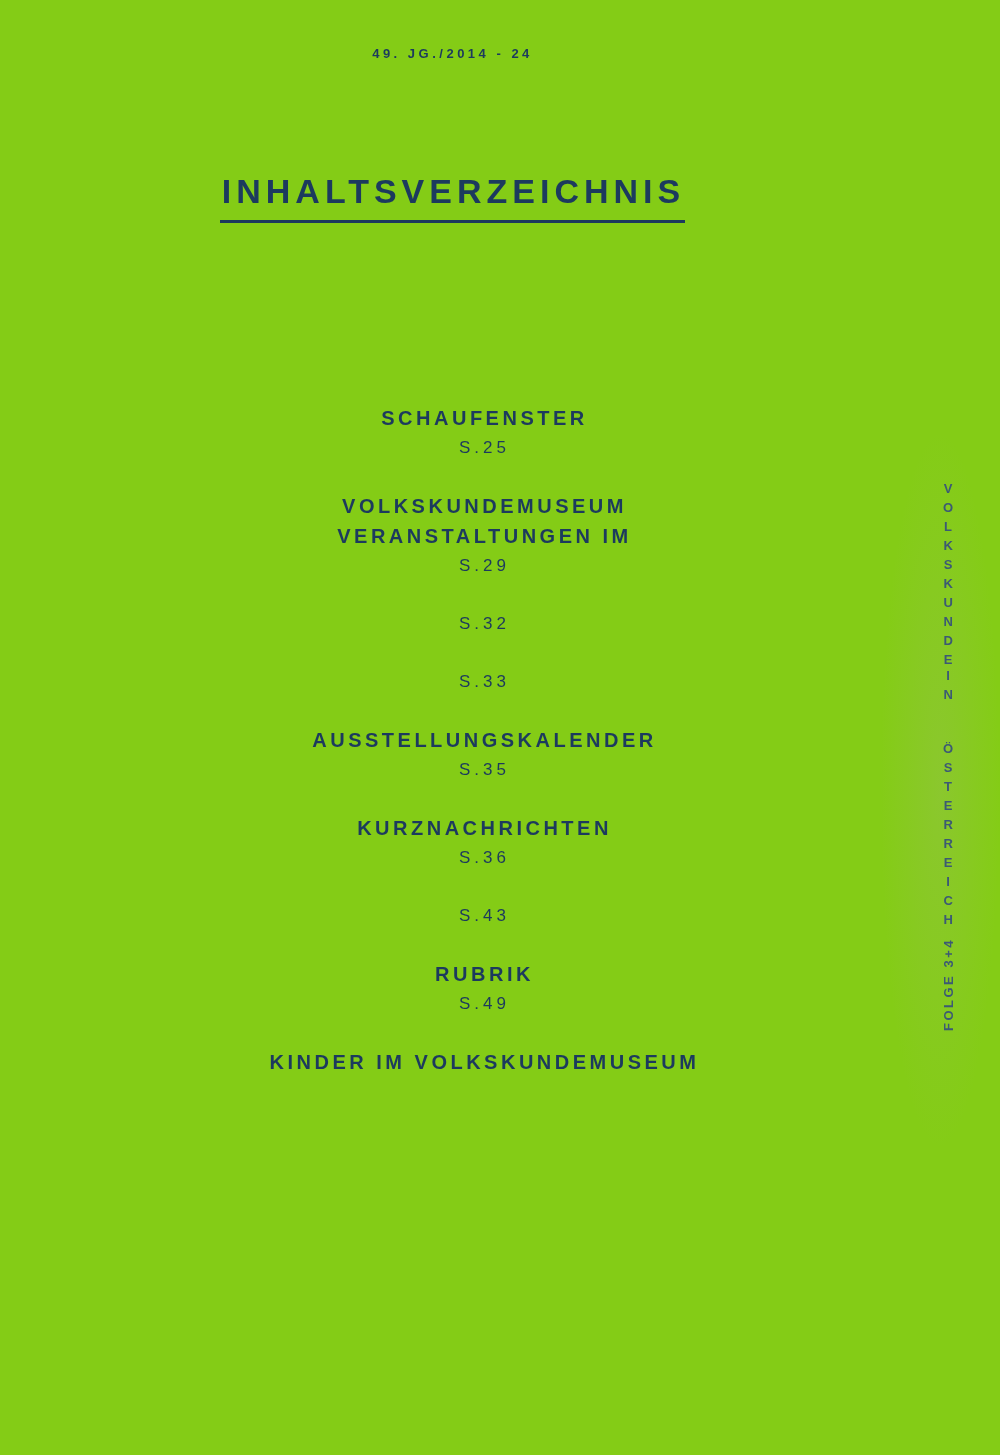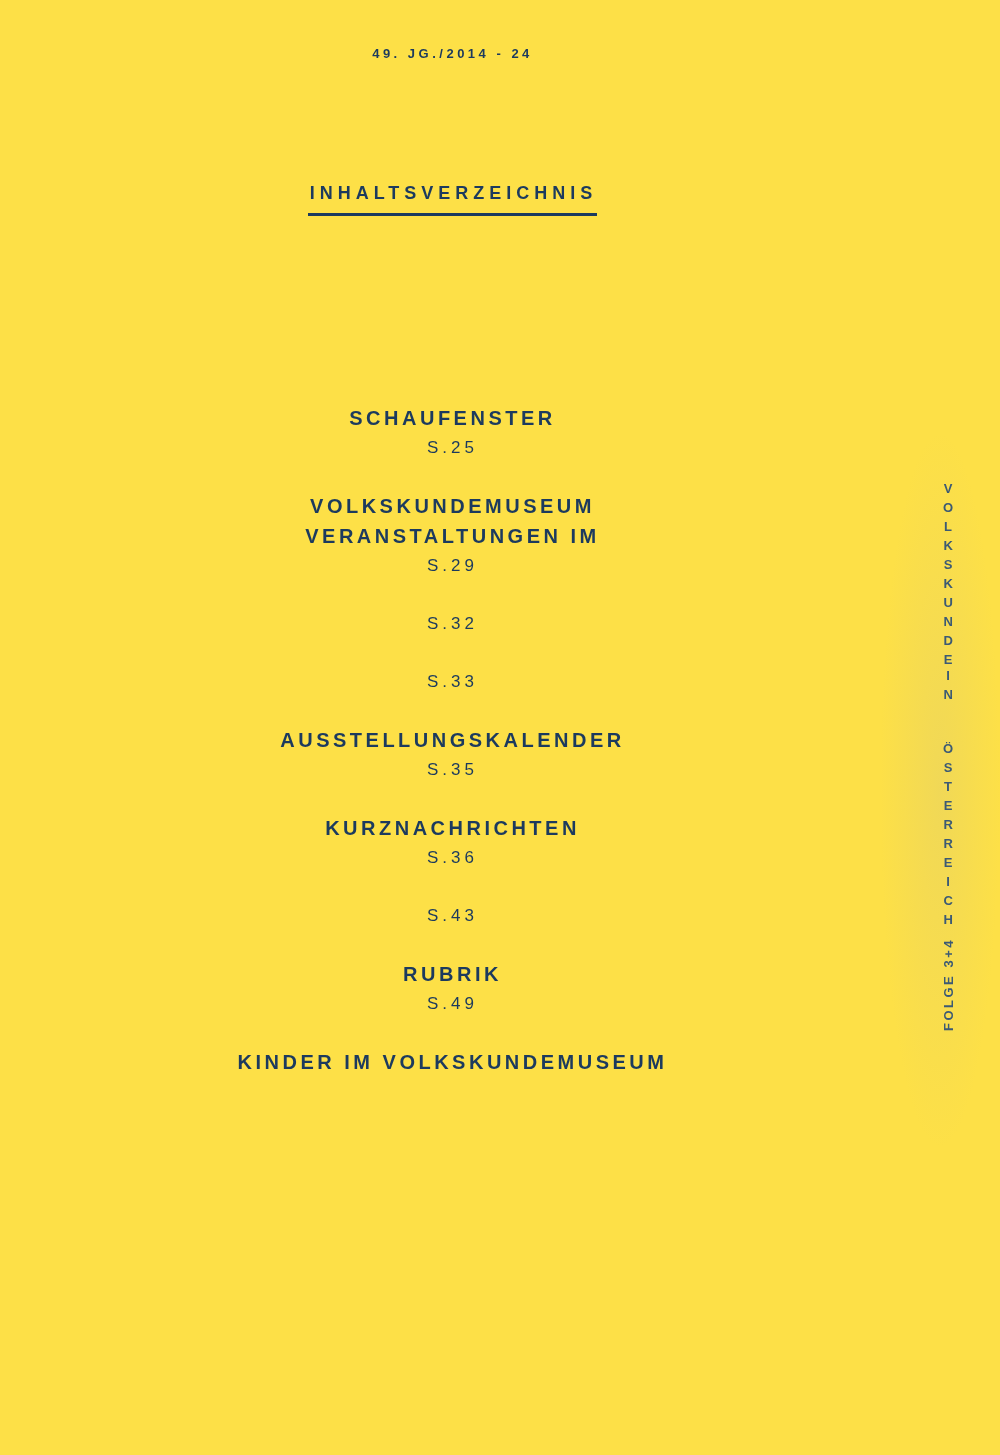--- a/index.html
+++ b/index.html
@@ -1,21 +1,21 @@
 <!DOCTYPE html>
 <html style="--ink: #1c3a5e; --sidebar-ink: #3c5a74;"><head>
 <meta charset="utf-8">
 <style>
   html, body { margin: 0; padding: 0; background: #e8e8e8; }
   .page {
     position: relative;
     width: 1000px;
     height: 1455px;
     margin: 0 auto;
-    background: #fde047;
+    background: #84cc16;
     font-family: "Liberation Sans", sans-serif;
     overflow: hidden;
     color: var(--ink, #1c3a5e);
   }
 
   
   .side-shade {
     position: absolute;
     right: 0;
     top: 430px;
@@ -43,33 +43,34 @@
     letter-spacing: 3.5px;
   }
 
   .title-wrap {
     position: absolute;
     top: 172px;
     width: 100%;
   }
   .page-title {
     display: inline-block;
-    margin: 11px;
-    font-size: 18px;
+    margin: 0;
+    font-size: 34px;
     font-weight: 700;
     letter-spacing: 5px;
     line-height: 1.15;
     padding: 0 0 9px 2px;
     border-bottom: 3px solid var(--ink, #1c3a5e);
   }
 
   .toc {
     position: absolute;
     top: 403px;
     width: 100%;
+    padding-left: 32px;
   }
   .toc-entry { margin-bottom: 28px; }
   .toc-entry-title {
     font-size: 20px;
     font-weight: 700;
     letter-spacing: 3.5px;
     line-height: 30px;
   }
   .toc-entry-page {
     font-size: 17px;

